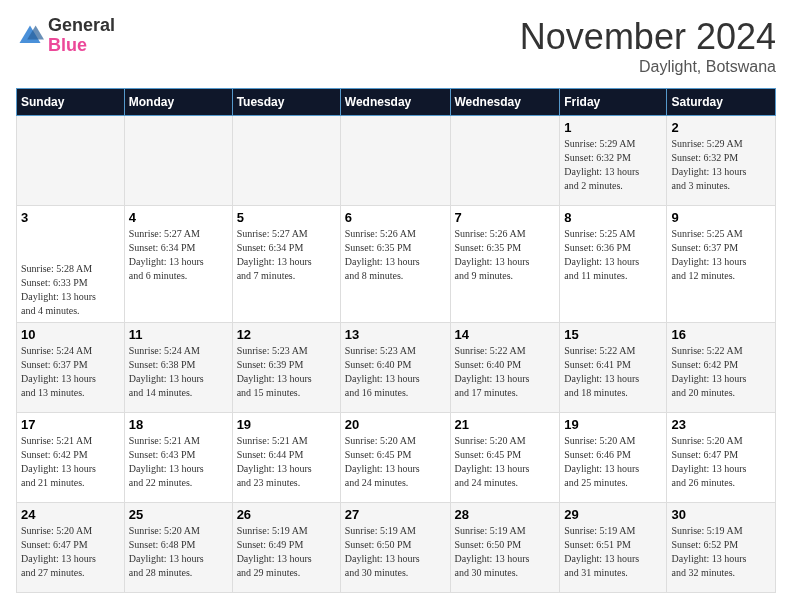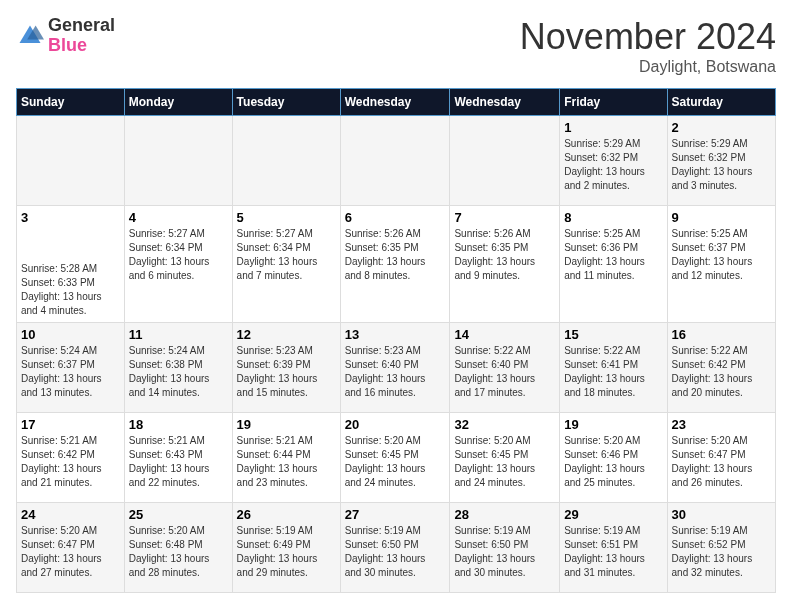--- a/index.html
+++ b/index.html
@@ -77,20 +77,21 @@
     }
     .day-num {
       font-size: 13px;
       font-weight: bold;
       margin-bottom: 2px;
     }
     .day-info {
       font-size: 10px;
       color: #333;
       line-height: 1.4;
+      font-family: Liberation Serif, serif;
     }
     tbody tr:nth-child(odd) td {
       background-color: #f5f5f5;
     }
     tbody tr:nth-child(even) td {
       background-color: #fff;
     }
     .empty-cell {
       background-color: #f5f5f5;
     }
@@ -273,21 +274,21 @@
 and 23 minutes.</div>
         </td>
         <td>
           <div class="day-num">20</div>
           <div class="day-info" style="white-space: pre-line;">Sunrise: 5:20 AM
 Sunset: 6:45 PM
 Daylight: 13 hours
 and 24 minutes.</div>
         </td>
         <td>
-          <div class="day-num">32</div>
+          <div class="day-num">21</div>
           <div class="day-info" style="white-space: pre-line;">Sunrise: 5:20 AM
 Sunset: 6:45 PM
 Daylight: 13 hours
 and 24 minutes.</div>
         </td>
         <td>
           <div class="day-num">19</div>
           <div class="day-info" style="white-space: pre-line;">Sunrise: 5:20 AM
 Sunset: 6:46 PM
 Daylight: 13 hours

